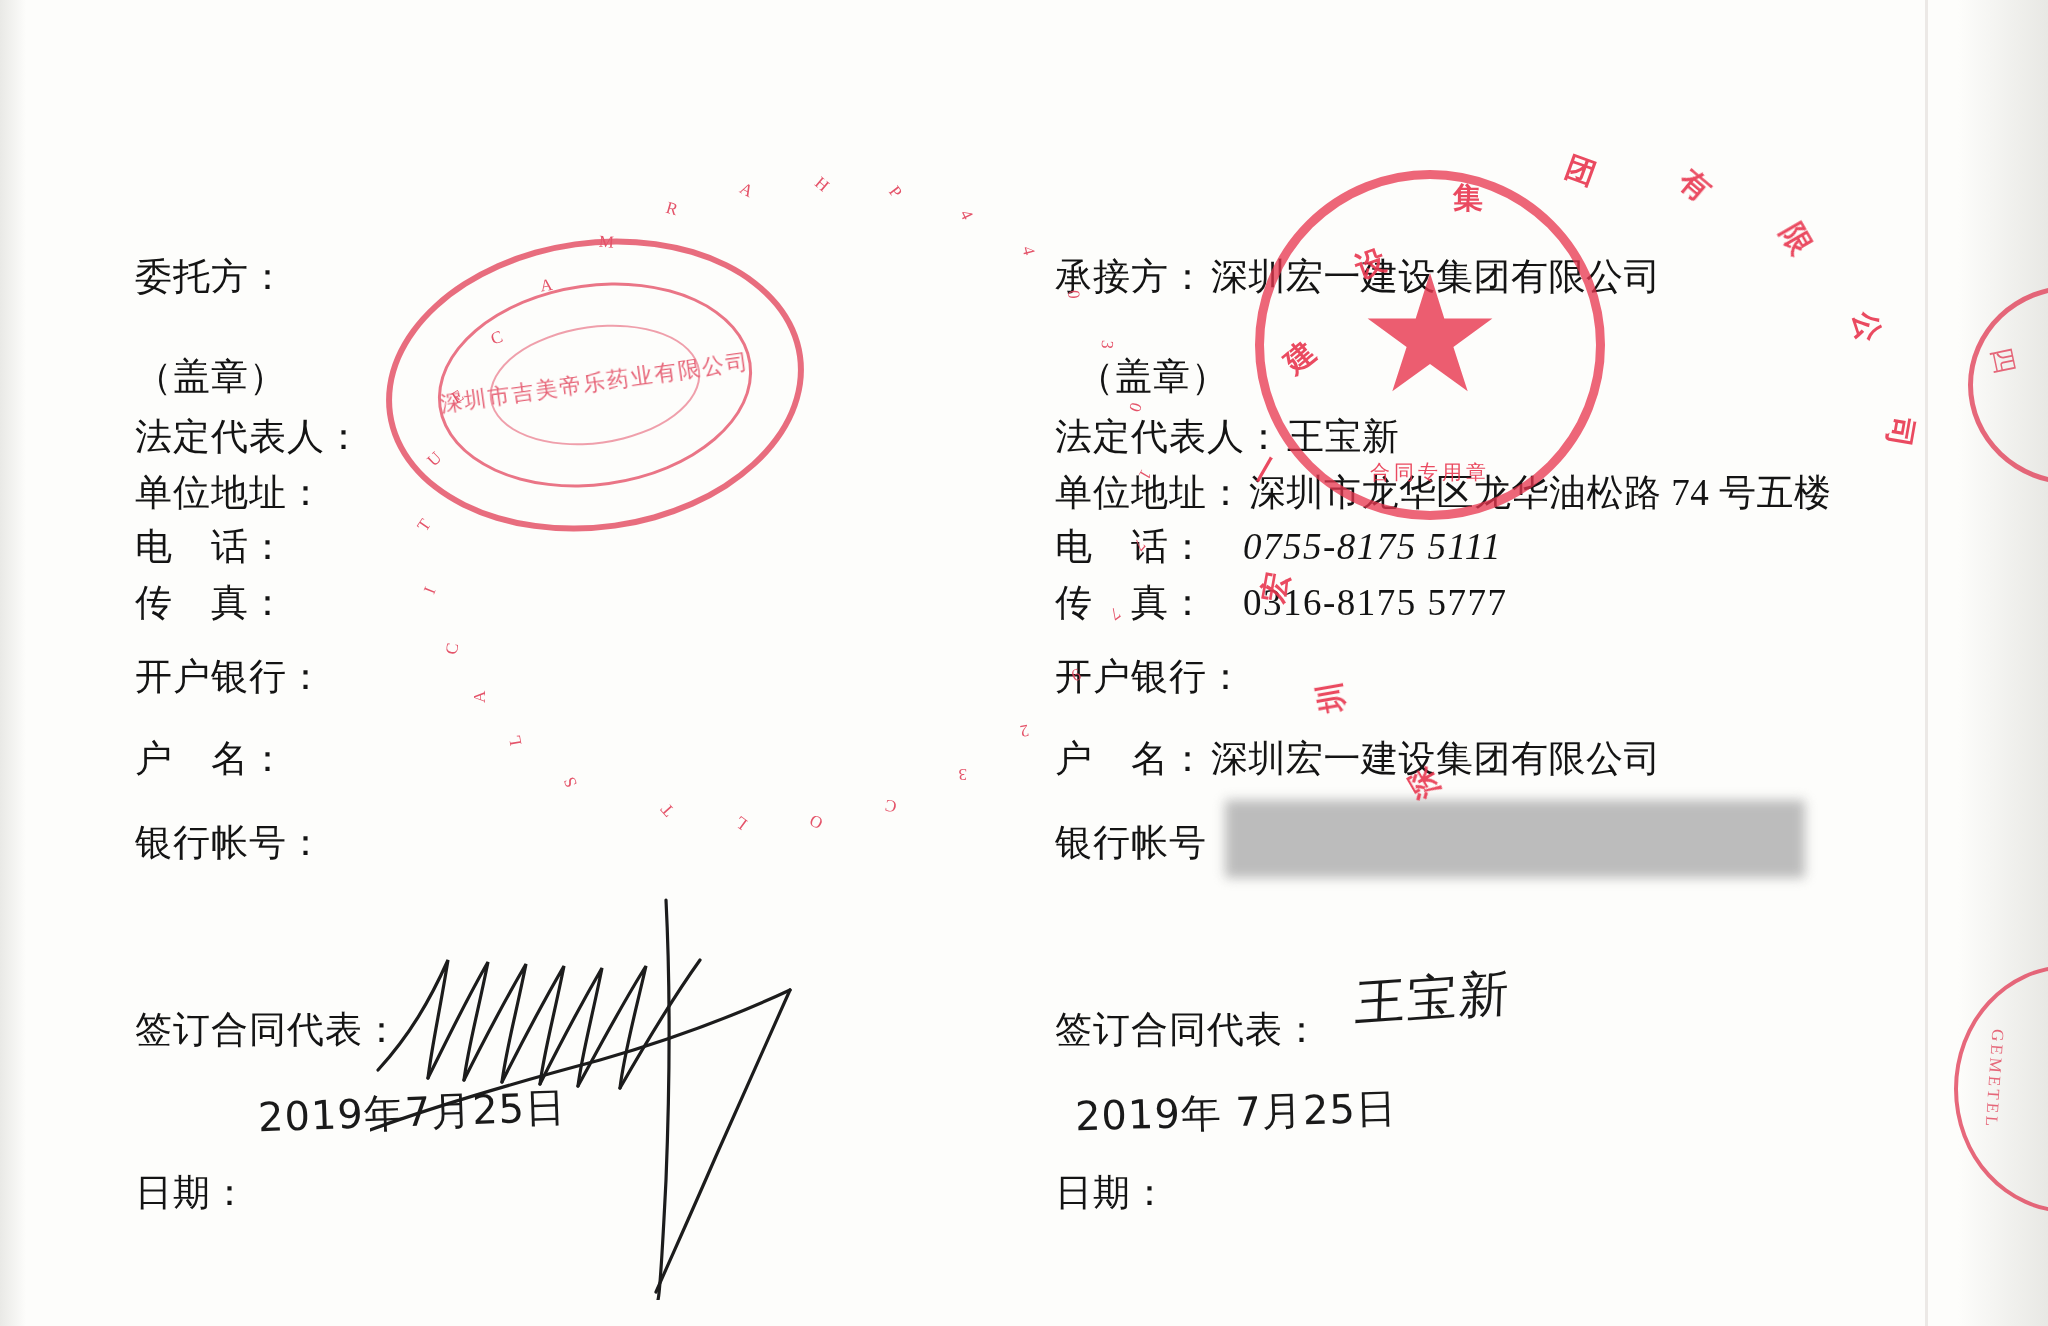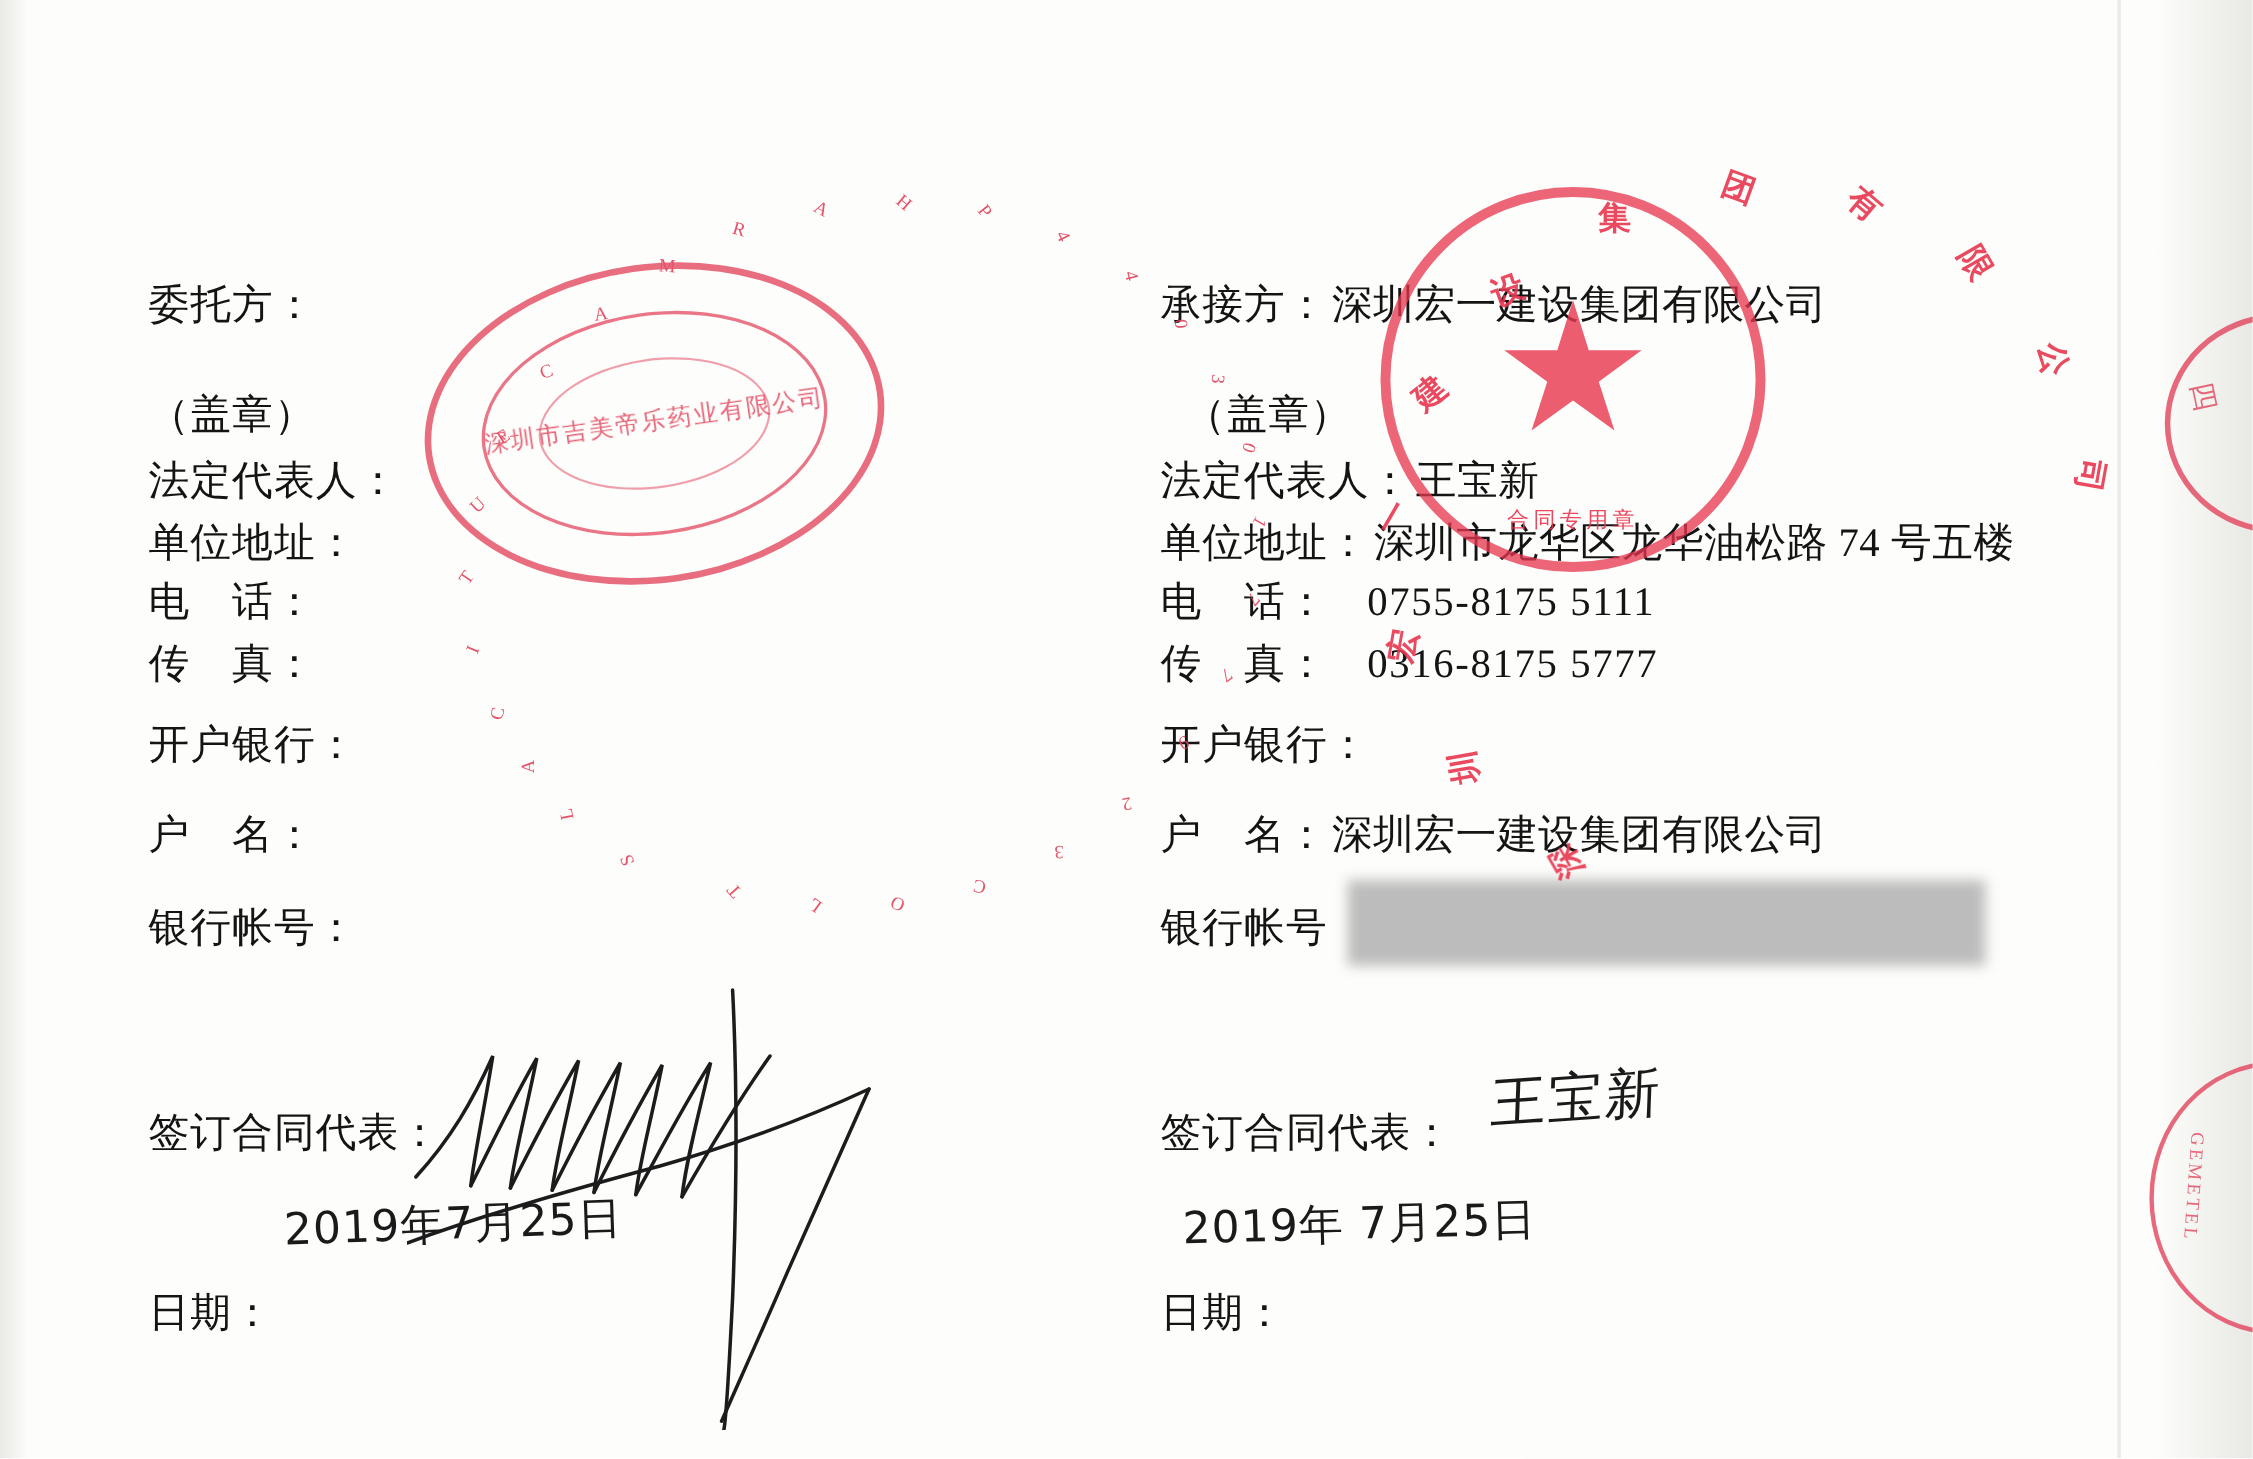--- a/index.html
+++ b/index.html
@@ -341,21 +341,21 @@
       <span class="value">王宝新</span>
     </div>
 
     <div class="row" style="left:0; top:468px;">
       <span class="label">单位地址：</span>
       <span class="value">深圳市龙华区龙华油松路 74 号五楼</span>
     </div>
 
     <div class="row" style="left:0; top:522px;">
       <span class="label">电　话：</span>
-      <span class="value value-num" style="margin-left:36px;">0755-8175 5111</span>
+      <span class="value value-num" style="margin-left:36px;font-style:italic;">0755-8175 5111</span>
     </div>
 
     <div class="row" style="left:0; top:578px;">
       <span class="label">传　真：</span>
       <span class="value value-num" style="margin-left:36px;">0316-8175 5777</span>
     </div>
 
     <div class="row" style="left:0; top:652px;">
       <span class="label">开户银行：</span>
     </div>

